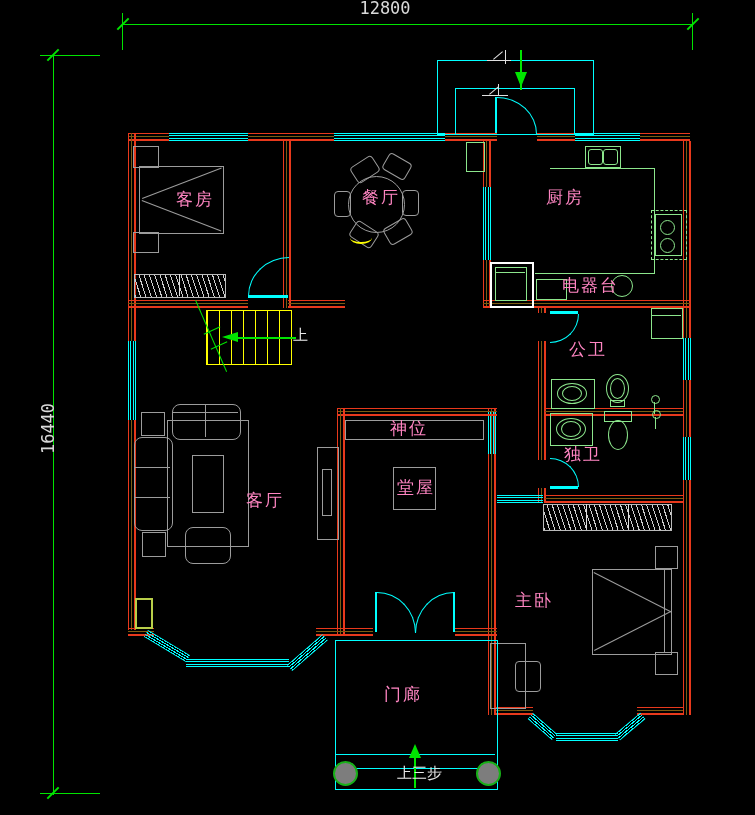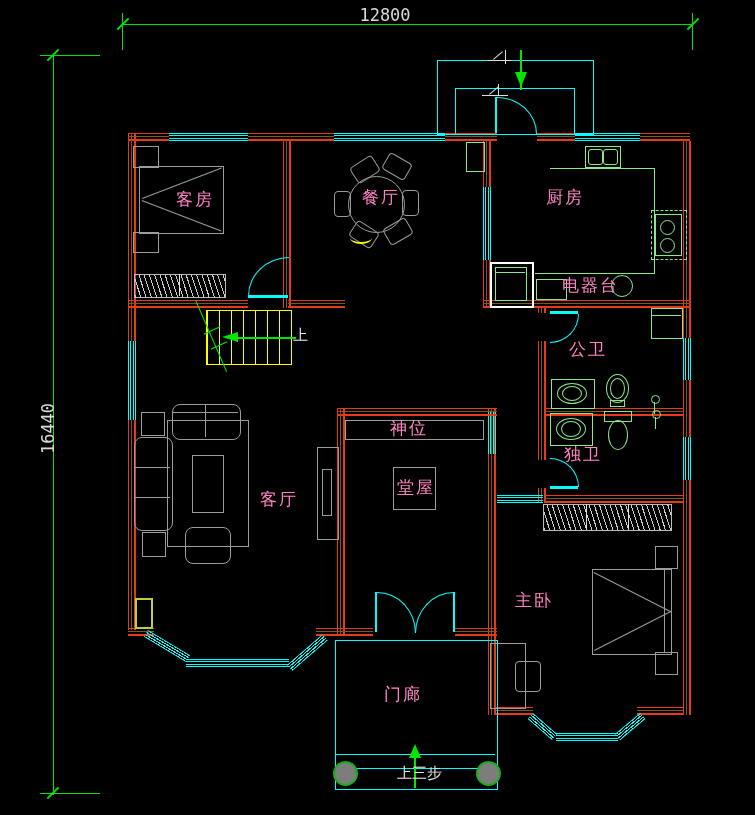--- a/index.html
+++ b/index.html
@@ -32,21 +32,21 @@
 </head>
 <body>
 
 <div id="plan">
 
   <div class="a gl" style="left:122px;top:24px;width:570px;height:1px;"></div>
   <div class="a gl" style="left:122px;top:13px;width:1px;height:37px;"></div>
   <div class="a gl" style="left:692px;top:13px;width:1px;height:37px;"></div>
   <div class="a gl" style="left:115px;top:23px;width:16px;height:2px;transform:rotate(-45deg);"></div>
   <div class="a gl" style="left:685px;top:23px;width:16px;height:2px;transform:rotate(-45deg);"></div>
-  <div class="a dimt" style="left:340px;top:7px;width:90px;text-align:center;">12800</div>
+  <div class="a dimt" style="left:340px;top:0;width:90px;text-align:center;">12800</div>
 
   <div class="a gl" style="left:53px;top:55px;width:1px;height:740px;"></div>
   <div class="a gl" style="left:40px;top:55px;width:60px;height:1px;"></div>
   <div class="a gl" style="left:40px;top:793px;width:60px;height:1px;"></div>
   <div class="a gl" style="left:45px;top:54px;width:16px;height:2px;transform:rotate(-45deg);"></div>
   <div class="a gl" style="left:45px;top:792px;width:16px;height:2px;transform:rotate(-45deg);"></div>
   <div class="a dimt" style="left:6px;top:420px;width:84px;text-align:center;transform:rotate(-90deg);">16440</div>
 
   <div class="a wh" style="left:128px;top:133px;width:41px;"></div>
   <div class="a winh" style="left:169px;top:133px;width:79px;"></div>
@@ -205,21 +205,21 @@
   <div class="a fn" style="left:134px;top:437px;width:37px;height:92px;border-radius:8px;"></div>
   <div class="a grl" style="left:135px;top:467px;width:35px;height:1px;"></div>
   <div class="a grl" style="left:135px;top:497px;width:35px;height:1px;"></div>
   <div class="a fn" style="left:185px;top:527px;width:44px;height:35px;border-radius:8px;"></div>
   <div class="a fn" style="left:192px;top:455px;width:30px;height:56px;"></div>
   <div class="a fn" style="left:141px;top:412px;width:22px;height:22px;"></div>
   <div class="a fn" style="left:142px;top:532px;width:22px;height:23px;"></div>
   <div class="a fn" style="left:317px;top:447px;width:20px;height:91px;"></div>
   <div class="a fn" style="left:322px;top:469px;width:8px;height:45px;"></div>
   <div class="a" style="left:135px;top:598px;width:14px;height:27px;border:2px solid #b9cf4a;"></div>
-  <div class="a lbl" style="left:260px;top:492px;font-family:Liberation Mono, monospace;">客厅</div>
+  <div class="a lbl" style="left:246px;top:492px;">客厅</div>
 
   <div class="a fn" style="left:345px;top:420px;width:137px;height:18px;"></div>
   <div class="a lbl" style="left:390px;top:420px;">神位</div>
   <div class="a fn" style="left:393px;top:467px;width:41px;height:41px;"></div>
   <div class="a lbl" style="left:397px;top:479px;">堂屋</div>
   <div class="a cl" style="left:375px;top:592px;width:2px;height:40px;"></div>
   <div class="a arc" style="left:377px;top:592px;width:38px;height:40px;border-top-width:1px;border-right-width:1px;border-top-right-radius:100% 100%;"></div>
   <div class="a cl" style="left:453px;top:592px;width:2px;height:40px;"></div>
   <div class="a arc" style="left:415px;top:592px;width:38px;height:40px;border-top-width:1px;border-left-width:1px;border-top-left-radius:100% 100%;"></div>
 

